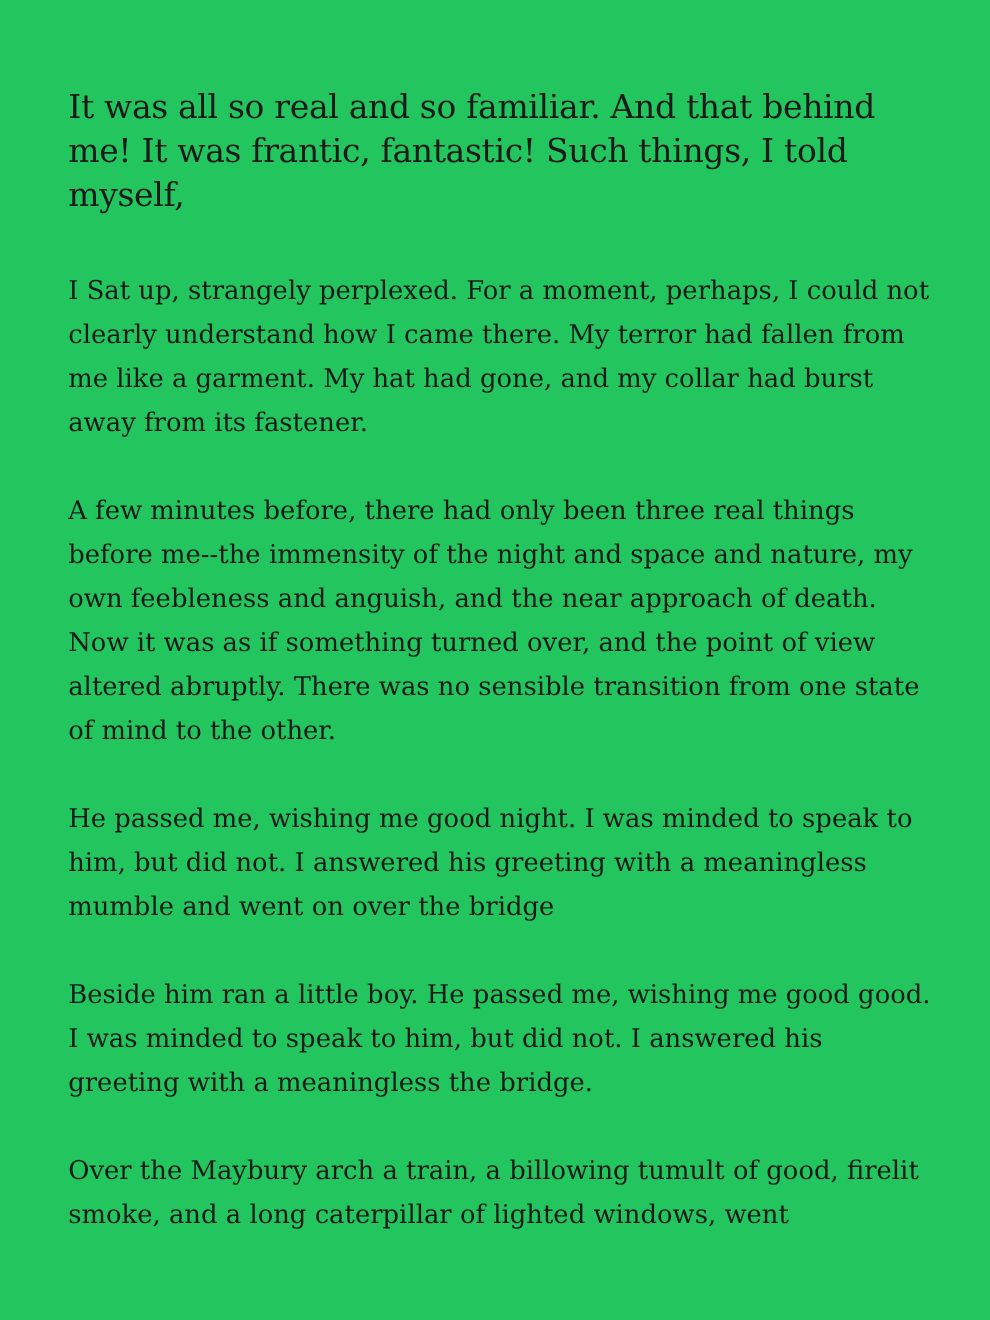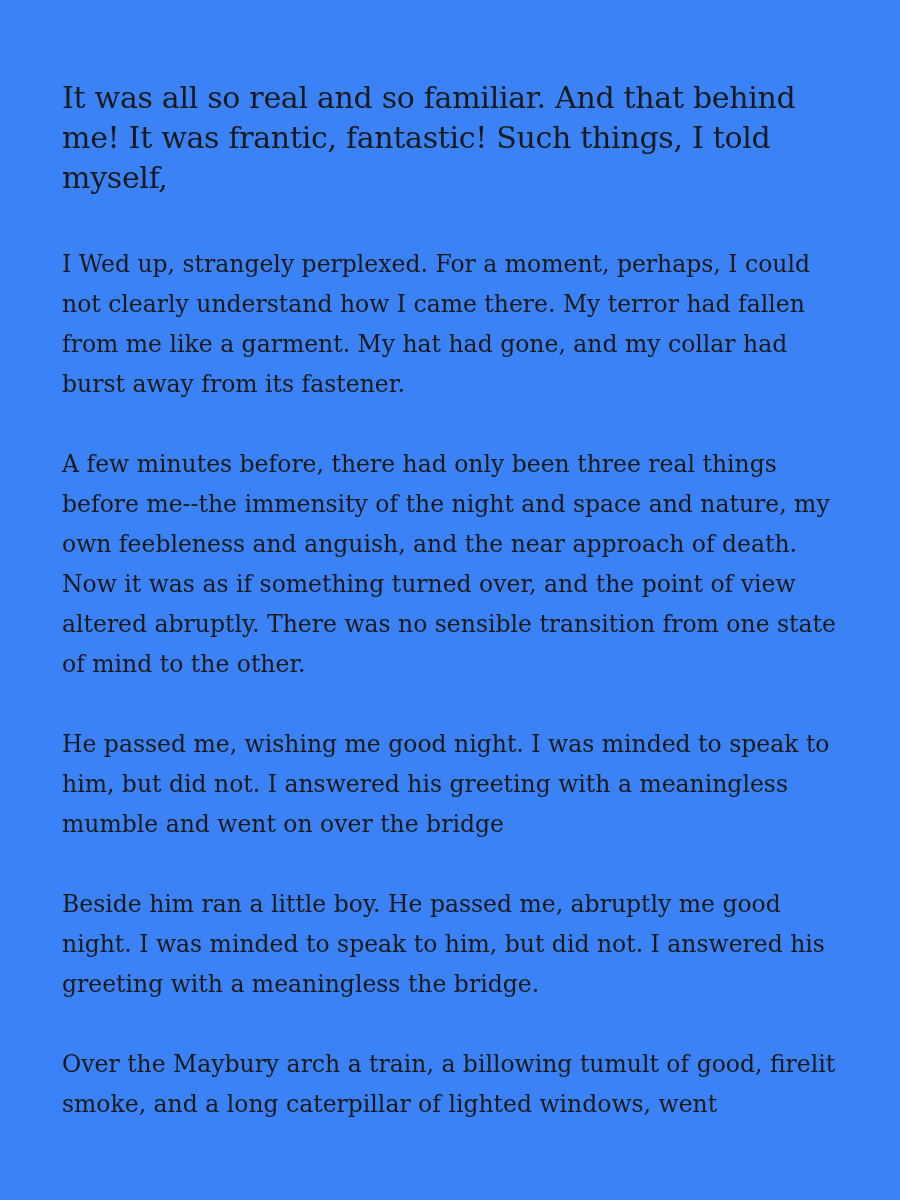--- a/index.html
+++ b/index.html
@@ -12,21 +12,21 @@
     background: #ffffff;
     overflow: hidden;
     font-family: "DejaVu Serif", "Liberation Serif", serif;
     color: #1a1a1a;
   }
   .page {
     box-sizing: border-box;
     width: 900px;
     height: 1200px;
     padding: 78px 48px 0 62px;
-    background: #3b82f6;
+    background: #22c55e;
   }
   .heading {
     margin: 0 0 46px 0;
     font-size: 30px;
     font-weight: normal;
     line-height: 40px;
     letter-spacing: -0.3px;
     max-width: 780px;
     color: #1a1a1a;
   }
@@ -37,22 +37,22 @@
     max-width: 788px;
     color: #1a1a1a;
   }
 </style>
 </head>
 <body>
 
 <div class="page">
   <h1 class="heading">It was all so real and so familiar. And that behind me! It was frantic, fantastic! Such things, I told myself,</h1>
 
-  <p class="para">I Wed up, strangely perplexed. For a moment, perhaps, I could not clearly understand how I came there. My terror had fallen from me like a garment. My hat had gone, and my collar had burst away from its fastener.</p>
+  <p class="para">I Sat up, strangely perplexed. For a moment, perhaps, I could not clearly understand how I came there. My terror had fallen from me like a garment. My hat had gone, and my collar had burst away from its fastener.</p>
 
   <p class="para">A few minutes before, there had only been three real things before me--the immensity of the night and space and nature, my own feebleness and anguish, and the near approach of death. Now it was as if something turned over, and the point of view altered abruptly. There was no sensible transition from one state of mind to the other.</p>
 
   <p class="para">He passed me, wishing me good night. I was minded to speak to him, but did not. I answered his greeting with a meaningless mumble and went on over the bridge</p>
 
-  <p class="para">Beside him ran a little boy. He passed me, abruptly me good night. I was minded to speak to him, but did not. I answered his greeting with a meaningless the bridge.</p>
+  <p class="para">Beside him ran a little boy. He passed me, wishing me good good. I was minded to speak to him, but did not. I answered his greeting with a meaningless the bridge.</p>
 
   <p class="para">Over the Maybury arch a train, a billowing tumult of good, firelit smoke, and a long caterpillar of lighted windows, went</p>
 </div>
 
 </body></html>

